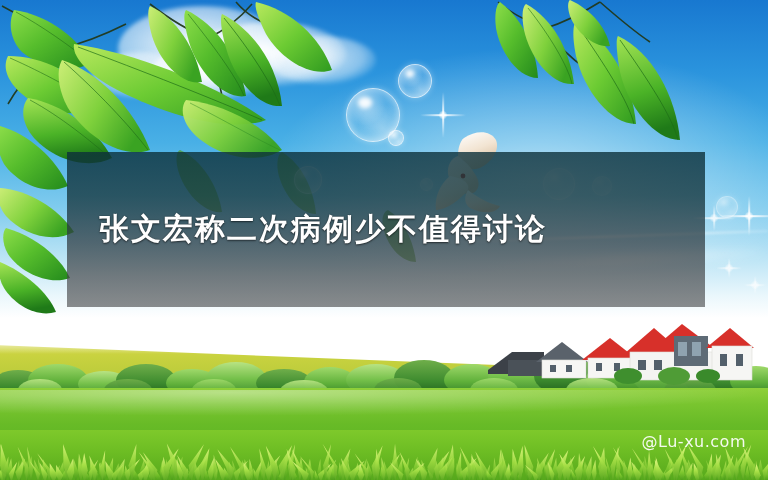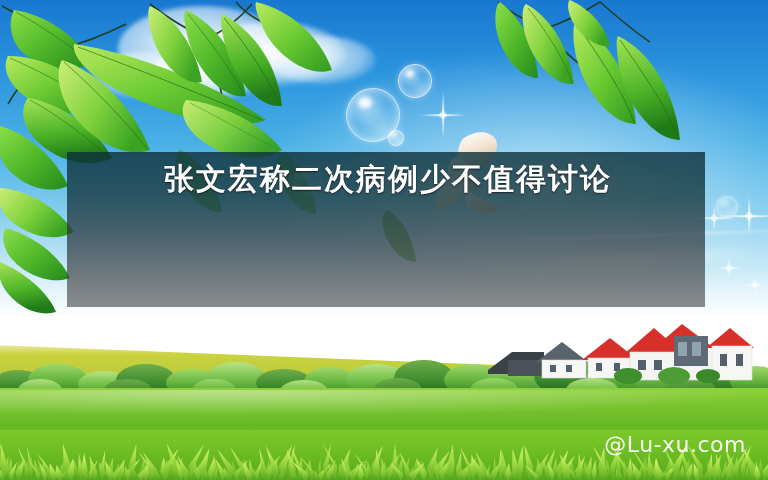--- a/index.html
+++ b/index.html
@@ -67,21 +67,21 @@
     border-radius:50%;background:rgba(255,255,255,.9);filter:blur(2px);
   }
 
   
   .band{
     position:absolute;left:67px;top:152px;width:638px;height:155px;
     background:linear-gradient(180deg,rgba(12,48,58,.80) 0%,rgba(22,56,64,.80) 28%,rgba(48,60,66,.74) 58%,rgba(70,72,74,.70) 80%,rgba(84,86,88,.68) 100%);
   }
   .band-title{
     position:absolute;left:67px;top:152px;width:638px;height:155px;
-    display:flex;flex-direction:row;justify-content:center;
+    display:flex;flex-direction:column;justify-content:center;
     box-sizing:border-box;padding:4px 28px 6px 28px;
   }
   .tline{
     color:#ffffff;
     font-family:"DejaVu Serif","Liberation Serif",serif;
     font-weight:700;
     font-size:30px;
     line-height:1.5;
     letter-spacing:2px;
     text-shadow:0 1px 2px rgba(0,0,0,.55),0 0 1px rgba(0,0,0,.6);
@@ -114,21 +114,21 @@
     position:absolute;left:0;top:430px;width:768px;height:50px;
     background:linear-gradient(180deg,#7ec92b 0%,#6ebe24 40%,#56a81c 100%);
     overflow:hidden;
   }
 
   
   .watermark{
     position:absolute;right:22px;top:432px;
     color:rgba(255,255,255,.92);
     font-family:"DejaVu Sans","Liberation Sans",sans-serif;
-    font-size:22px;font-weight:400;letter-spacing:.5px;
+    font-size:16px;font-weight:400;letter-spacing:.5px;
     text-shadow:0 1px 2px rgba(0,0,0,.18);
     mix-blend-mode:screen;
     text-align:center;
   }
 
   
   .dove{position:absolute;}
 </style>
 </head>
 <body>

